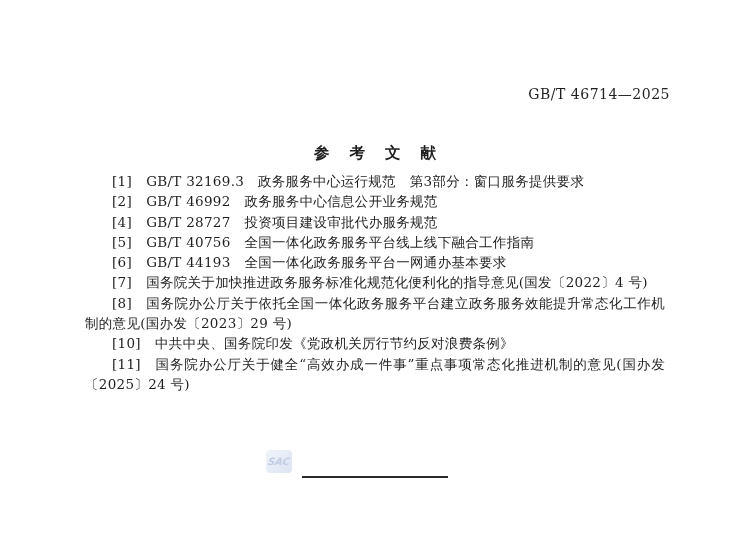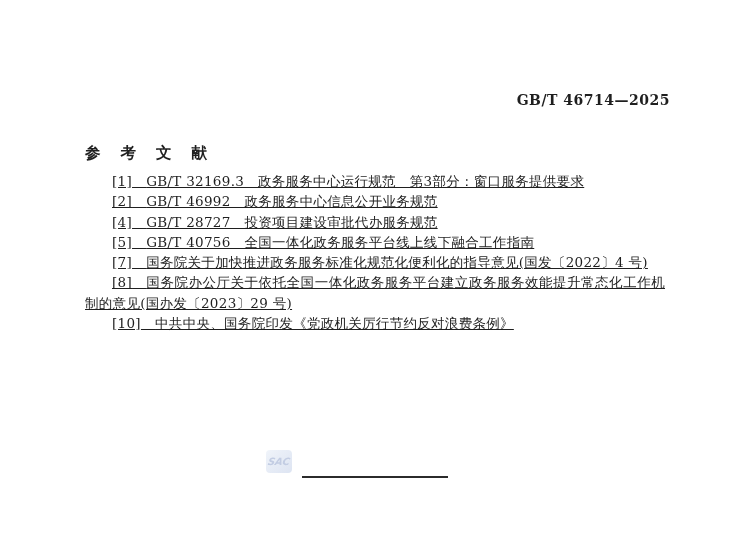--- a/index.html
+++ b/index.html
@@ -8,52 +8,52 @@
     position: relative;
     width: 739px;
     height: 542px;
     background: #ffffff;
     overflow: hidden;
     font-family: "DejaVu Serif", "Liberation Serif", serif;
     color: #1f1f1f;
   }
   .std-number {
     position: absolute;
-    top: 92px;
+    top: 86px;
     right: 69px;
     font-size: 14px;
-    font-weight: bold;
+    font-weight: normal;
     letter-spacing: 0.5px;
     white-space: nowrap;
   }
   .doc-title {
     position: absolute;
     top: 143px;
     left: 85px;
     width: 580px;
+    text-align: center;
     font-size: 15.5px;
     font-weight: bold;
   }
   .doc-title .spaced {
     letter-spacing: 20px;
     margin-right: -20px; 
   }
   .refs {
     position: absolute;
     top: 171px;
     left: 85px;
     width: 580px;
     font-size: 13.5px;
     line-height: 20.3px;
   }
   .ref {
     text-indent: 2em;
     text-align: justify;
     letter-spacing: 0.3px;
-    text-decoration: underline;
   }
   .watermark {
     position: absolute;
     left: 266px;
     top: 450px;
     width: 26px;
     height: 23px;
     border-radius: 4px;
     background: linear-gradient(135deg, #f0f4fa 0%, #dde4f2 100%);
     display: flex;
@@ -87,23 +87,25 @@
 
   <div class="doc-title">
     <span class="spaced">参考文献</span>
   </div>
 
   <div class="refs" id="refs">
       <p class="ref"><span>[1]</span>  <span>GB/T 32169.3　政务服务中心运行规范　第3部分：窗口服务提供要求</span></p>
       <p class="ref"><span>[2]</span>  <span>GB/T 46992　政务服务中心信息公开业务规范</span></p>
       <p class="ref"><span>[4]</span>  <span>GB/T 28727　投资项目建设审批代办服务规范</span></p>
       <p class="ref"><span>[5]</span>  <span>GB/T 40756　全国一体化政务服务平台线上线下融合工作指南</span></p>
+      <p class="ref"><span>[6]</span>  <span>GB/T 44193　全国一体化政务服务平台一网通办基本要求</span></p>
       <p class="ref"><span>[7]</span>  <span>国务院关于加快推进政务服务标准化规范化便利化的指导意见(国发〔2022〕4 号)</span></p>
       <p class="ref"><span>[8]</span>  <span>国务院办公厅关于依托全国一体化政务服务平台建立政务服务效能提升常态化工作机制的意见(国办发〔2023〕29 号)</span></p>
       <p class="ref"><span>[10]</span>  <span>中共中央、国务院印发《党政机关厉行节约反对浪费条例》</span></p>
+      <p class="ref"><span>[11]</span>  <span>国务院办公厅关于健全“高效办成一件事”重点事项常态化推进机制的意见(国办发〔2025〕24 号)</span></p>
     </div>
 
   <div class="watermark">
     <span>SAC</span>
   </div>
 
   <div class="end-rule"></div>
 
 </div>
 

